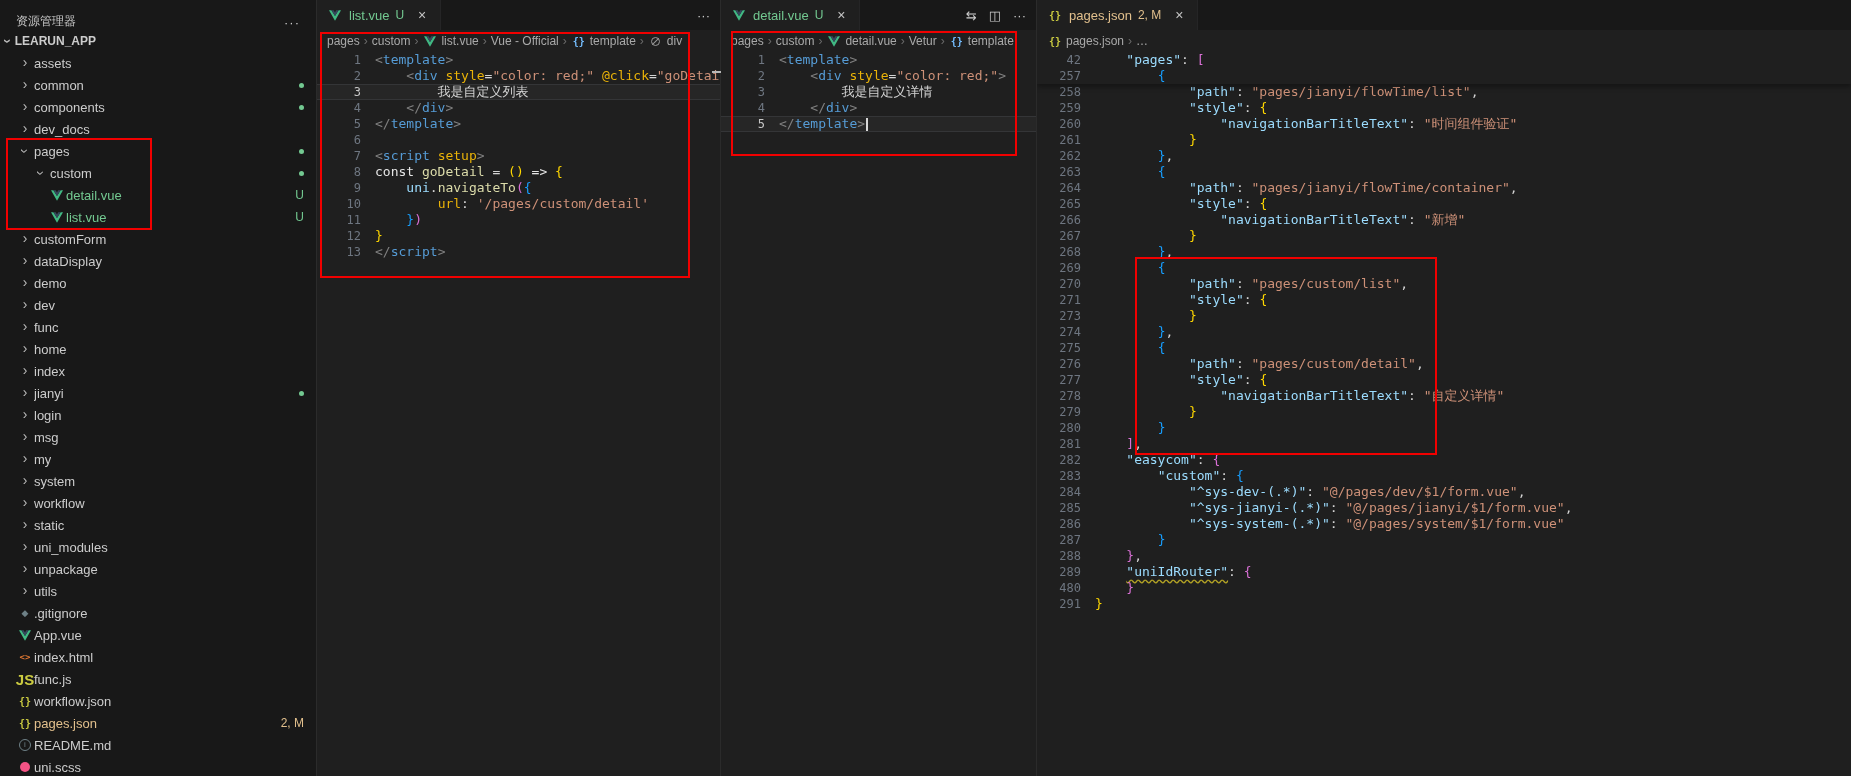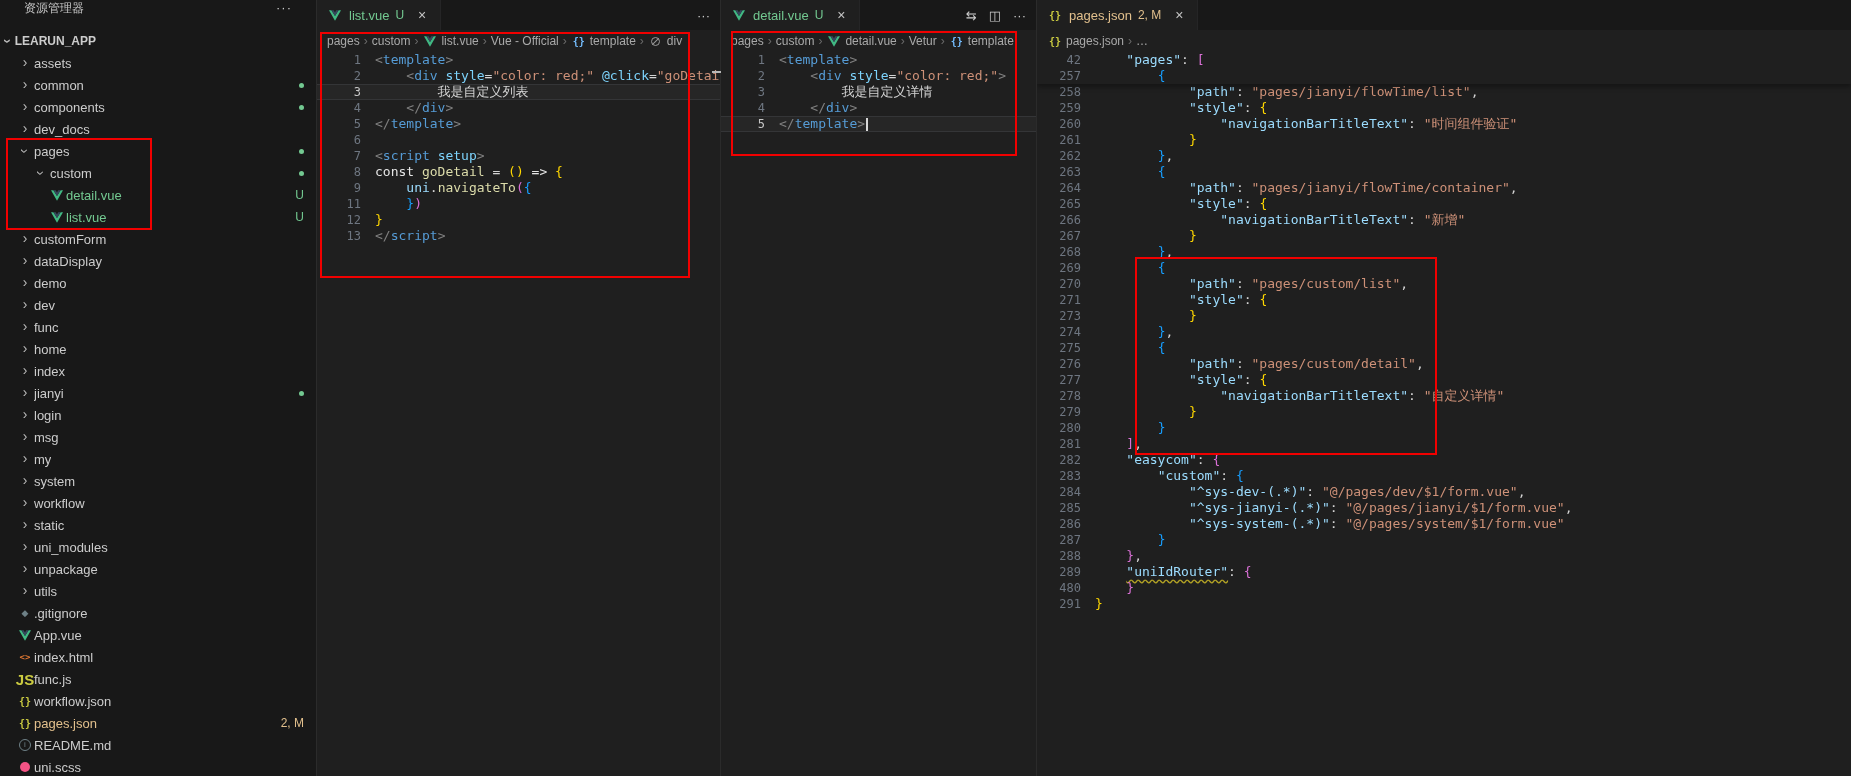--- a/index.html
+++ b/index.html
@@ -1,21 +1,21 @@
 <!DOCTYPE html>
 <html><head>
 <meta charset="utf-8">
 <style>
   *{margin:0;padding:0;box-sizing:border-box}
   html,body{background:#101010}
   .app{position:relative;width:1851px;height:776px;background:#1f1f1f;color:#ccc;
        font-family:"Liberation Sans",sans-serif;font-size:13px;display:flex;overflow:hidden}
   
   .sidebar{flex:0 0 317px;background:#181818;border-right:1px solid #2b2b2b;display:flex;flex-direction:column;overflow:hidden}
-  .sb-header{height:30px;flex:none;display:flex;align-items:flex-start;padding:0 24px;font-size:12px;color:#c5c5c5}
+  .sb-header{height:30px;flex:none;display:flex;align-items:flex-end;padding:0 16px;font-size:12px;color:#c5c5c5}
   .sb-header .more{margin-left:auto;color:#ccc;font-size:13px;letter-spacing:1px;cursor:pointer}
   .sb-root{height:22px;flex:none;display:flex;align-items:center;gap:4px;font-weight:700;font-size:12px;color:#ccc;padding-left:6px;cursor:pointer}
   .tree{flex:1;overflow:hidden}
   .trow{height:22px;display:flex;align-items:center;color:#ccc;cursor:pointer;white-space:nowrap}
   .slot{width:18px;flex:none;display:inline-flex;align-items:center;justify-content:center}
   .chev{display:inline-block;font-size:14px;color:#bbb;line-height:1;transform:translateY(-1px)}
   .chev.open{transform:rotate(90deg)}
   .tlabel{overflow:hidden;text-overflow:ellipsis}
   .git-untracked{color:#73c991}
   .git-modified{color:#e2c08d}
@@ -50,21 +50,21 @@
   .crumbs{height:22px;flex:none;display:flex;align-items:center;gap:4px;padding:0 10px;font-size:12px;color:#a9a9a9;white-space:nowrap;overflow:hidden}
   .crumbs .sep{color:#6a6a6a}
   .crumb{display:inline-flex;align-items:center;gap:3px;cursor:pointer}
   .codewrap{flex:1;overflow:hidden;position:relative;font-family:"DejaVu Sans Mono",monospace;font-size:13px}
   .sticky{position:relative;z-index:2;background:#1f1f1f;box-shadow:0 3px 5px rgba(0,0,0,.35)}
   .row{display:flex;height:16px;line-height:16px;white-space:pre}
   .row .num{flex:0 0 44px;text-align:right;color:#6e7681;margin-right:14px;font-size:12px}
   .row.current{box-shadow:inset 0 1px 0 #343537,inset 0 -1px 0 #343537;background:rgba(255,255,255,.03)}
   .row.current .num{color:#c6c6c6}
   
-  .t-ang{color:#808080}.t-tag{color:#569cd6}.t-attr{color:#7dd3fc}.t-eq{color:#d4d4d4}
+  .t-ang{color:#808080}.t-tag{color:#569cd6}.t-attr{color:#eab308}.t-eq{color:#d4d4d4}
   .t-str{color:#ce9178}.t-txt{color:#d4d4d4}.t-kw,.t-kw2{color:#e5e5e5}
   .t-fn{color:#dcdcaa}.t-var{color:#9cdcfe}.t-pl{color:#d4d4d4}.t-key{color:#9cdcfe}
   .t-b1{color:#ffd700}.t-b2{color:#da70d6}.t-b3{color:#179fff}
   .t-keyw{color:#9cdcfe;text-decoration-line:underline;text-decoration-style:wavy;text-decoration-color:#b3a324;text-underline-offset:3px}
   .caret{display:inline-block;width:2px;height:13px;background:#d7d7d7;vertical-align:middle;margin-left:1px}
   
   .annot{position:absolute;border:2px solid #f10000;z-index:6;pointer-events:none}
   .marker{position:absolute;background:#b8b8b8;z-index:4}
 </style>
 </head>
@@ -368,20 +368,21 @@
           <div class="lines">
             <div class="row"><span class="num">1</span><span class="txt"><span class="t-ang">&lt;</span><span class="t-tag">template</span><span class="t-ang">&gt;</span></span></div>
             <div class="row"><span class="num">2</span><span class="txt"><span class="t-pl">    </span><span class="t-ang">&lt;</span><span class="t-tag">div</span><span class="t-pl"> </span><span class="t-attr">style</span><span class="t-eq">=</span><span class="t-str">"color: red;"</span><span class="t-pl"> </span><span class="t-attr">@click</span><span class="t-eq">=</span><span class="t-str">"goDetail"</span></span></div>
             <div class="row current"><span class="num">3</span><span class="txt"><span class="t-txt">        我是自定义列表</span></span></div>
             <div class="row"><span class="num">4</span><span class="txt"><span class="t-pl">    </span><span class="t-ang">&lt;/</span><span class="t-tag">div</span><span class="t-ang">&gt;</span></span></div>
             <div class="row"><span class="num">5</span><span class="txt"><span class="t-ang">&lt;/</span><span class="t-tag">template</span><span class="t-ang">&gt;</span></span></div>
             <div class="row"><span class="num">6</span><span class="txt"></span></div>
             <div class="row"><span class="num">7</span><span class="txt"><span class="t-ang">&lt;</span><span class="t-tag">script</span><span class="t-pl"> </span><span class="t-attr">setup</span><span class="t-ang">&gt;</span></span></div>
             <div class="row"><span class="num">8</span><span class="txt"><span class="t-kw">const</span><span class="t-pl"> </span><span class="t-fn">goDetail</span><span class="t-pl"> = </span><span class="t-b1">()</span><span class="t-pl"> </span><span class="t-kw2">=&gt;</span><span class="t-pl"> </span><span class="t-b1">{</span></span></div>
             <div class="row"><span class="num">9</span><span class="txt"><span class="t-pl">    </span><span class="t-var">uni</span><span class="t-pl">.</span><span class="t-fn">navigateTo</span><span class="t-b2">(</span><span class="t-b3">{</span></span></div>
+            <div class="row"><span class="num">10</span><span class="txt"><span class="t-pl">        </span><span class="t-attr">url</span><span class="t-pl">: </span><span class="t-str">'/pages/custom/detail'</span></span></div>
             <div class="row"><span class="num">11</span><span class="txt"><span class="t-pl">    </span><span class="t-b3">}</span><span class="t-b2">)</span></span></div>
             <div class="row"><span class="num">12</span><span class="txt"><span class="t-b1">}</span></span></div>
             <div class="row"><span class="num">13</span><span class="txt"><span class="t-ang">&lt;/</span><span class="t-tag">script</span><span class="t-ang">&gt;</span></span></div>
           </div>
         </div>
       </section>
     <section class="group" id="g1">
         <div class="tabbar">
           <div class="tabs">
             <div class="tab active">

